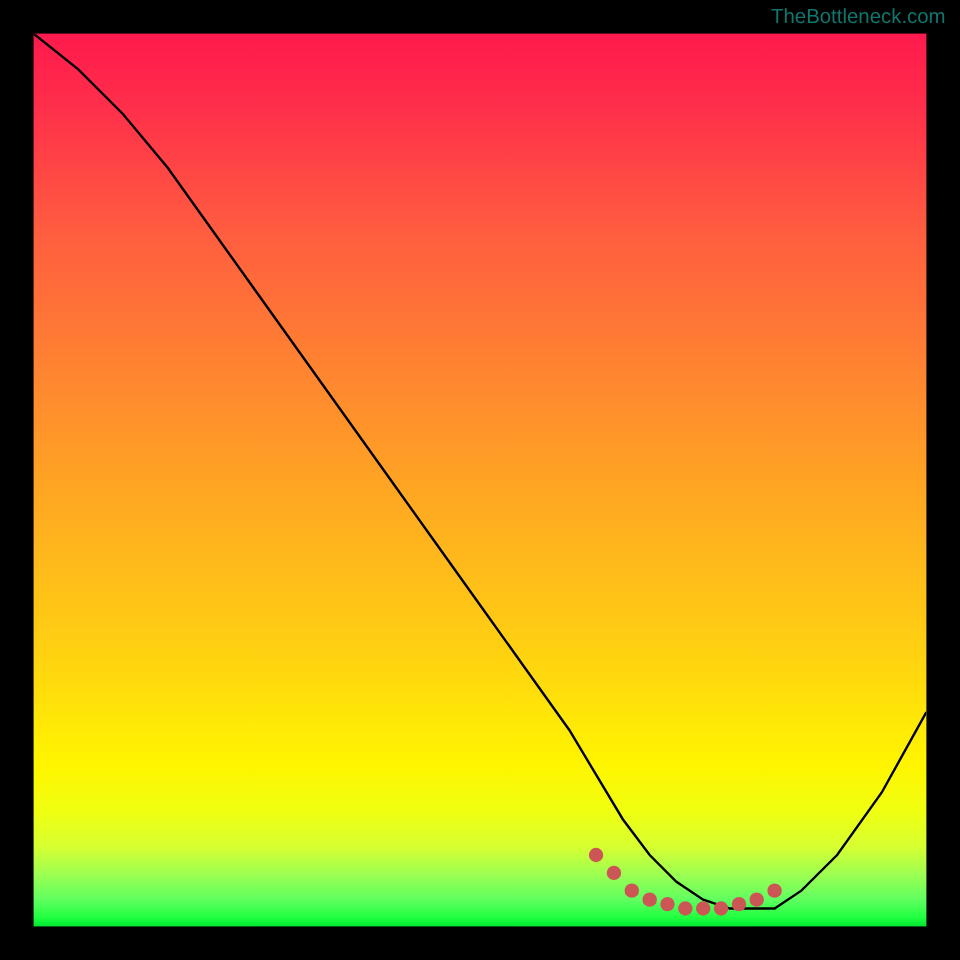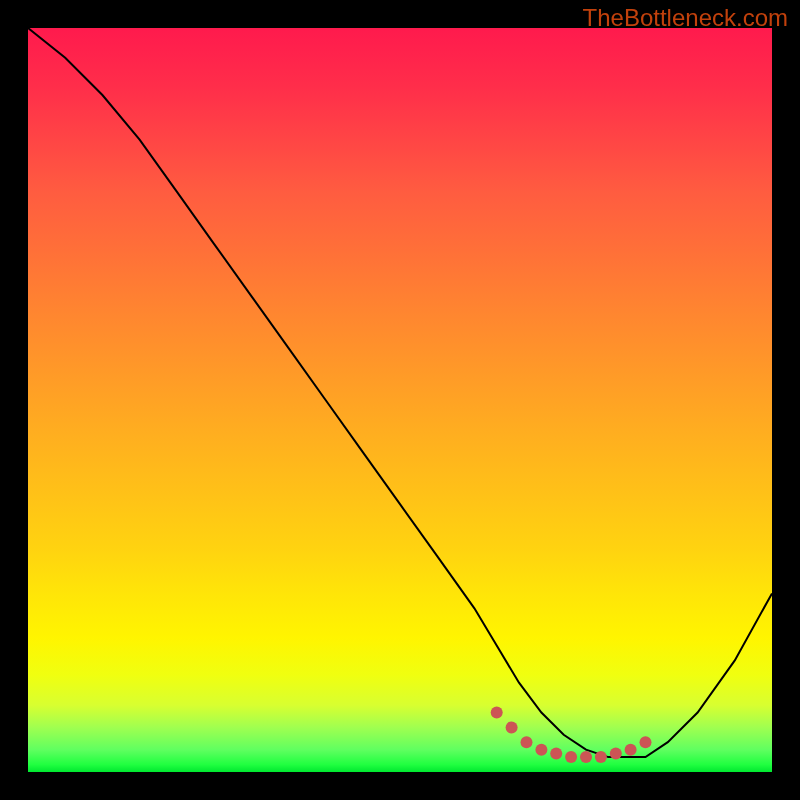--- a/index.html
+++ b/index.html
@@ -11,22 +11,22 @@
       width: 800px;
       height: 800px;
       background: #000;
       position: relative;
       font-family: Arial, sans-serif;
     }
     .watermark {
       position: absolute;
       top: 4px;
       right: 12px;
-      color: #c2410c;
-      font-size: 24px;
+      color: #0f766e;
+      font-size: 17px;
       font-weight: normal;
       z-index: 10;
     }
     .chart-area {
       position: absolute;
       top: 28px;
       left: 28px;
       width: 744px;
       height: 744px;
       background: linear-gradient(to bottom,

